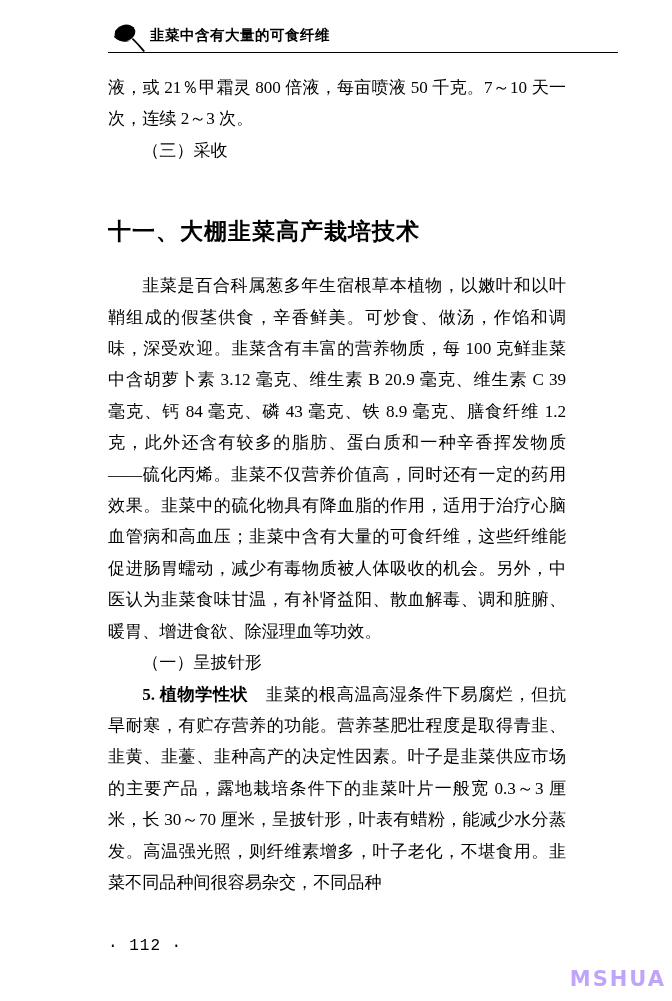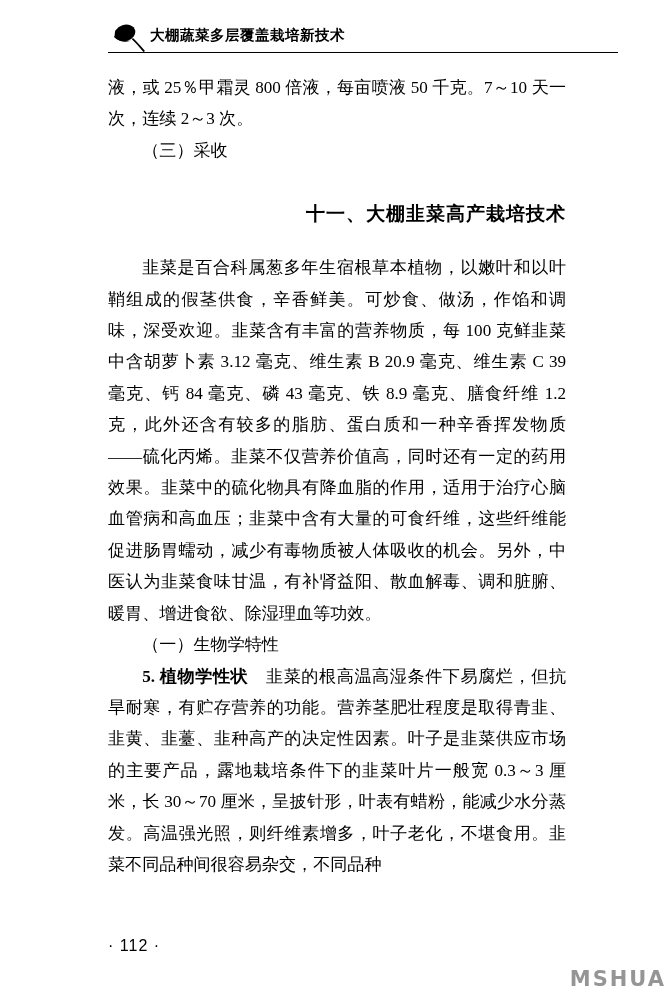--- a/index.html
+++ b/index.html
@@ -74,54 +74,54 @@
     text-indent: 2em;
   }
   .noindent {
     text-indent: 0;
   }
   .sub-head {
     text-indent: 2em;
     font-weight: normal;
   }
   .chapter-title {
-    margin-top: 30px;
+    margin-top: 48px;
     margin-bottom: 22px;
-    text-align: right;
-    font-size: 19px;
+    text-align: left;
+    font-size: 23px;
     line-height: 34px;
     font-weight: bold;
     font-family: "DejaVu Sans", sans-serif;
     letter-spacing: 1px;
   }
   .bold-run {
     font-weight: bold;
   }
   .gap-before {
     margin-top: 2px;
   }
 
   
   .footer {
     position: absolute;
     left: 108px;
     bottom: 46px;
     font-size: 16px;
     letter-spacing: 1px;
-    font-family: Liberation Sans, sans-serif;
+    font-family: Liberation Mono, monospace;
   }
 
   
   .watermark {
     position: absolute;
     right: 6px;
     bottom: 10px;
     font-size: 21px;
     font-weight: bold;
-    color: #404040;
+    color: #8b5cf6;
     letter-spacing: 2px;
     font-family: "DejaVu Sans", sans-serif;
     opacity: 0.55;
   }
 </style>
 </head>
 <body>
 
 <div class="page">
 
@@ -129,37 +129,37 @@
     <div class="header-ornament">
       <svg width="34" height="30" viewBox="0 0 34 30" xmlns="http://www.w3.org/2000/svg">
         <g fill="#000000">
           <ellipse cx="13" cy="11" rx="10.5" ry="8.2" transform="rotate(-18 13 11)"></ellipse>
           <path d="M3 9 C 8 4, 18 3, 23 6 C 17 5, 9 6, 4 11 Z"></path>
           <path d="M21 16 C 25 20, 29 24, 33 29 L 31.4 30 C 27.5 25, 23.5 21, 19.8 17.3 Z"></path>
           <path d="M2.6 13.4 C 7 17.5, 13.5 19.6, 19.5 18.6 C 13 21, 6 19, 2 15 Z"></path>
         </g>
       </svg>
     </div>
-    <div class="header-title">大棚蔬菜多层覆盖栽培新技术</div>
+    <div class="header-title">韭菜中含有大量的可食纤维</div>
     <div class="header-rule"></div>
   </div>
 
   <div class="content">
 
-    <p class="noindent">液，或 25％甲霜灵 800 倍液，每亩喷液 50 千克。7～10 天一次，连续 2～3 次。</p>
+    <p class="noindent">液，或 21％甲霜灵 800 倍液，每亩喷液 50 千克。7～10 天一次，连续 2～3 次。</p>
 
 
     <p class="sub-head">（三）采收</p>
 
 
     <h2 class="chapter-title">十一、大棚韭菜高产栽培技术</h2>
 
     <p class="indent2">韭菜是百合科属葱多年生宿根草本植物，以嫩叶和以叶鞘组成的假茎供食，辛香鲜美。可炒食、做汤，作馅和调味，深受欢迎。韭菜含有丰富的营养物质，每 100 克鲜韭菜中含胡萝卜素 3.12 毫克、维生素 B 20.9 毫克、维生素 C 39 毫克、钙 84 毫克、磷 43 毫克、铁 8.9 毫克、膳食纤维 1.2 克，此外还含有较多的脂肪、蛋白质和一种辛香挥发物质——硫化丙烯。韭菜不仅营养价值高，同时还有一定的药用效果。韭菜中的硫化物具有降血脂的作用，适用于治疗心脑血管病和高血压；韭菜中含有大量的可食纤维，这些纤维能促进肠胃蠕动，减少有毒物质被人体吸收的机会。另外，中医认为韭菜食味甘温，有补肾益阳、散血解毒、调和脏腑、暖胃、增进食欲、除湿理血等功效。</p>
 
-    <p class="sub-head">（一）生物学特性</p>
+    <p class="sub-head">（一）呈披针形</p>
 
     <p class="indent2 gap-before"><span class="bold-run">5. 植物学性状</span>　<span>韭菜的根高温高湿条件下易腐烂，但抗旱耐寒，有贮存营养的功能。营养茎肥壮程度是取得青韭、韭黄、韭薹、韭种高产的决定性因素。叶子是韭菜供应市场的主要产品，露地栽培条件下的韭菜叶片一般宽 0.3～3 厘米，长 30～70 厘米，呈披针形，叶表有蜡粉，能减少水分蒸发。高温强光照，则纤维素增多，叶子老化，不堪食用。韭菜不同品种间很容易杂交，不同品种</span></p>
 
   </div>
 
   <div class="footer">· 112 ·</div>
 
   <div class="watermark">MSHUA</div>
 
 </div>

